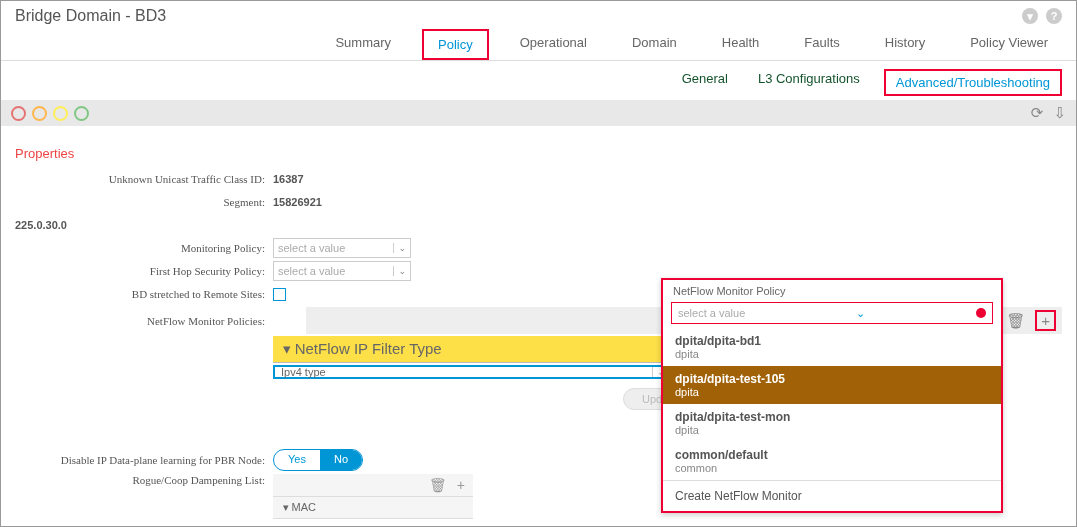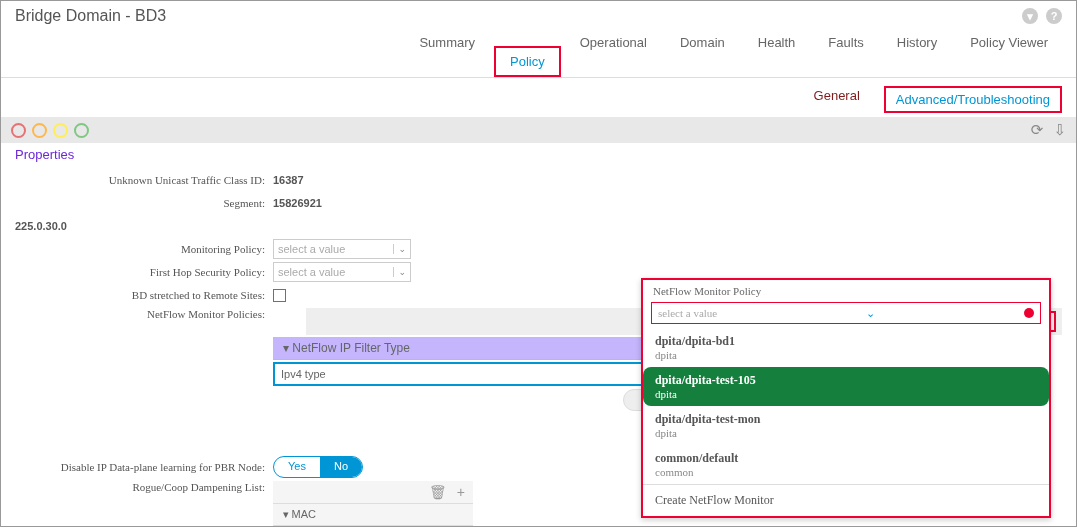--- a/index.html
+++ b/index.html
@@ -1,58 +1,58 @@
 <!DOCTYPE html>
 <html><head>
 <meta charset="utf-8">
 <style>
   * { box-sizing: border-box; margin: 0; padding: 0; }
   body { font-family: Arial, Helvetica, sans-serif; font-size: 12px; color: #444; background: #fff; width: 1077px; height: 527px; overflow: hidden; position: relative; border: 1px solid #999; }
   .header { display: flex; align-items: center; justify-content: space-between; padding: 6px 14px 4px 14px; }
   .title { font-size: 16px; color: #555; }
   .header-icons { display: flex; gap: 8px; }
   .circle-icon { width: 16px; height: 16px; border-radius: 50%; background: #ccc; display: flex; align-items: center; justify-content: center; color: #fff; font-size: 11px; font-weight: bold; }
-  .tabs1 { display: flex; justify-content: flex-end; gap: 5px; padding: 0 14px; border-bottom: 1px solid #ddd; }
+  .tabs1 { display: flex; justify-content: flex-end; gap: 17px; padding: 0 14px; border-bottom: 1px solid #ddd; }
   .tab1 { padding: 6px 14px; color: #666; cursor: pointer; font-size: 13px; }
-  .tab1.active { color: #0096d6; border: 2px solid #e03; border-bottom: 2px solid #e03; margin-top: 17px; }
+  .tab1.active { color: #0096d6; border: 2px solid #e03; border-bottom: 2px solid #e03; }
   .tabs2 { display: flex; justify-content: flex-end; gap: 18px; padding: 8px 14px 4px 14px; }
-  .tab2 { color: #7f1d1d; cursor: pointer; font-size: 13px; padding: 2px 6px; }
+  .tab2 { color: #14532d; cursor: pointer; font-size: 13px; padding: 2px 6px; }
   .tab2.active { color: #0096d6; border: 2px solid #e03; padding: 4px 10px; }
   .toolbar { background: #e8e8e8; display: flex; align-items: center; justify-content: space-between; padding: 4px 10px; }
   .toolbar-left { display: flex; gap: 6px; }
   .circ { width: 15px; height: 15px; border-radius: 50%; border: 2px solid; }
   .c-red { border-color: #e57373; }
   .c-orange { border-color: #ffb74d; }
   .c-yellow { border-color: #ffee58; }
   .c-green { border-color: #81c784; }
   .toolbar-right { display: flex; gap: 10px; color: #888; font-size: 15px; }
-  .section-title { color: #6d28d9; padding: 4px 14px; font-size: 13px; }
+  .section-title { color: #ef4444; padding: 4px 14px; font-size: 13px; margin-top: 16px; }
   .form { padding: 4px 14px; }
   .row { display: flex; align-items: center; margin-bottom: 3px; min-height: 20px; }
   .label { width: 258px; text-align: right; padding-right: 8px; color: #555; font-size: 11px; font-family: Liberation Serif, serif; }
   .value { color: #555; font-size: 11px; font-weight: bold; }
   .select-box { border: 1px solid #ccc; height: 20px; width: 138px; display: flex; align-items: center; justify-content: space-between; padding: 0 4px; color: #aaa; font-size: 11px; }
   .chev { font-size: 9px; color: #888; border-left: 1px solid #ccc; padding-left: 4px; }
   .checkbox { width: 13px; height: 13px; border: 1px solid #0096d6; }
-  .netflow-row { display: flex; align-items: flex-start; margin-bottom: 2px; gap: 33px; }
+  .netflow-row { display: flex; align-items: center; margin-bottom: 2px; gap: 33px; }
   .netflow-header { background: #eee; display: flex; align-items: center; justify-content: flex-end; gap: 10px; padding: 3px 6px; color: #888; font-size: 15px; flex: 1; margin-left: 0; }
   .plus-hl { border: 2px solid #e03; padding: 0 4px; }
   .netflow-body { margin-left: 258px; position: relative; }
-  .filter-hdr { background: #c4b5fd; padding: 4px 10px; color: #666; font-size: 12px; border-bottom: 1px solid #bbb; width: 400px; }
-  .filter-sel { border: 2px solid #0096d6; height: 24px; width: 400px; display: flex; align-items: center; justify-content: space-between; padding: 0 6px; color: #666; font-size: 11px; margin-top: 2px; }
+  .filter-hdr { background: #fde047; padding: 4px 10px; color: #666; font-size: 15px; border-bottom: 1px solid #bbb; width: 400px; }
+  .filter-sel { border: 2px solid #0096d6; height: 14px; width: 400px; display: flex; align-items: center; justify-content: space-between; padding: 0 6px; color: #666; font-size: 11px; margin-top: 2px; }
   .update-btn { position: absolute; left: 350px; top: 52px; background: #eee; color: #bbb; border-radius: 12px; padding: 4px 18px; font-size: 11px; border: 1px solid #ddd; }
   .connector { position: absolute; left: 400px; top: 22px; width: 240px; height: 60px; border-bottom: 2px solid #0096d6; border-right: 2px solid #0096d6; border-top: none; border-left: none; border-bottom-right-radius: 6px; pointer-events:none; }
-  .dropdown-panel { position: absolute; left: 640px; top: 277px; width: 410px; border: 2px solid #e03; background: #fff; box-shadow: 0 2px 6px rgba(0,0,0,.2); font-family: Liberation Serif, serif; }
+  .dropdown-panel { position: absolute; left: 660px; top: 277px; width: 342px; border: 2px solid #e03; background: #fff; box-shadow: 0 2px 6px rgba(0,0,0,.2); }
   .dd-title { padding: 5px 10px; color: #666; font-size: 11px; }
   .dd-search { margin: 0 8px 4px 8px; border: 1px solid #e03; height: 22px; display: flex; align-items: center; justify-content: space-between; padding: 0 6px; color: #aaa; font-size: 11px; }
   .dd-search .dot { width: 10px; height: 10px; background: #e03; border-radius: 50%; }
   .dd-item { padding: 6px 12px; font-size: 12px; }
   .dd-item .name { font-weight: bold; color: #555; }
   .dd-item .sub { color: #888; font-size: 11px; }
-  .dd-item.sel { background: #15803d; color: #fff; border-radius: 8px; }
+  .dd-item.sel { background: #a16207; color: #fff; }
   .dd-item.sel .name, .dd-item.sel .sub { color: #fff; }
   .dd-create { padding: 8px 12px; border-top: 1px solid #ddd; color: #555; font-size: 12px; }
   .toggle { display: inline-flex; border: 1px solid #0096d6; border-radius: 12px; overflow: hidden; height: 22px; }
   .toggle span { padding: 3px 14px; font-size: 11px; }
   .tg-on { color: #0096d6; }
   .tg-off { background: #0096d6; color: #fff; }
   .list-box { width: 200px; }
   .list-hdr { background: #f5f5f5; display: flex; justify-content: flex-end; gap: 10px; padding: 3px 8px; color: #999; font-size: 14px; }
   .list-col { background: #f5f5f5; padding: 4px 10px; color: #666; font-size: 11px; border-top: 1px solid #ddd; border-bottom: 1px solid #ddd; }
   .empty { text-align: center; color: #aaa; font-size: 10px; padding: 6px; }
@@ -73,20 +73,21 @@
     <div class="tab1 active">Policy</div>
     <div class="tab1">Operational</div>
     <div class="tab1">Domain</div>
     <div class="tab1">Health</div>
     <div class="tab1">Faults</div>
     <div class="tab1">History</div>
     <div class="tab1">Policy Viewer</div>
   </div>
 <div class="tabs2" id="tabs2">
     <div class="tab2">General</div>
+    <div class="tab2">L3 Configurations</div>
     <div class="tab2 active">Advanced/Troubleshooting</div>
   </div>
 
 <div class="toolbar">
   <div class="toolbar-left">
     <div class="circ c-red"></div>
     <div class="circ c-orange"></div>
     <div class="circ c-yellow"></div>
     <div class="circ c-green"></div>
   </div>

